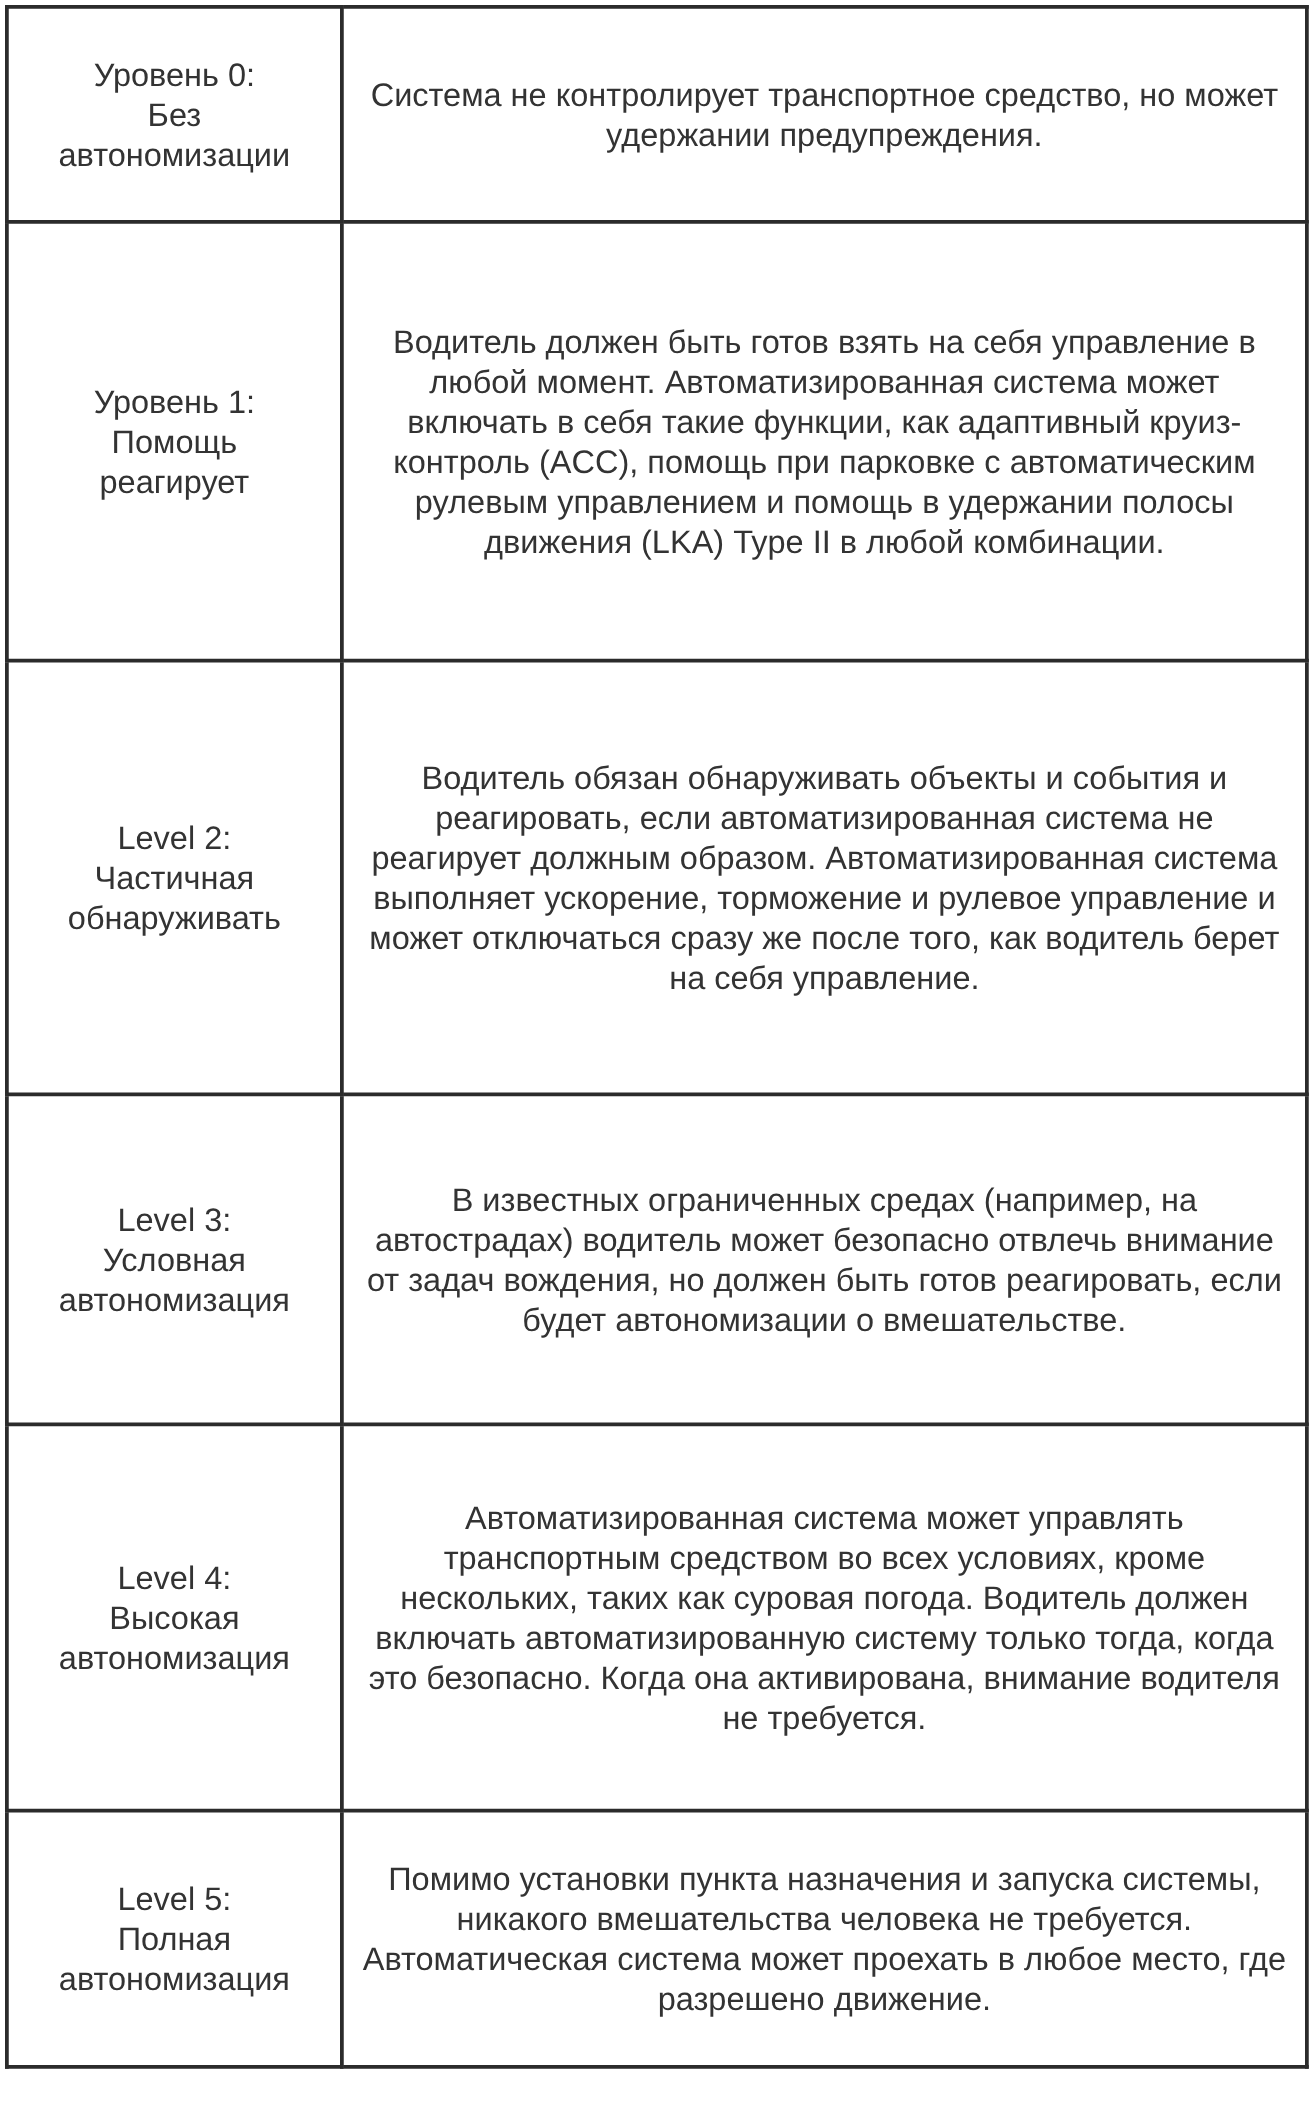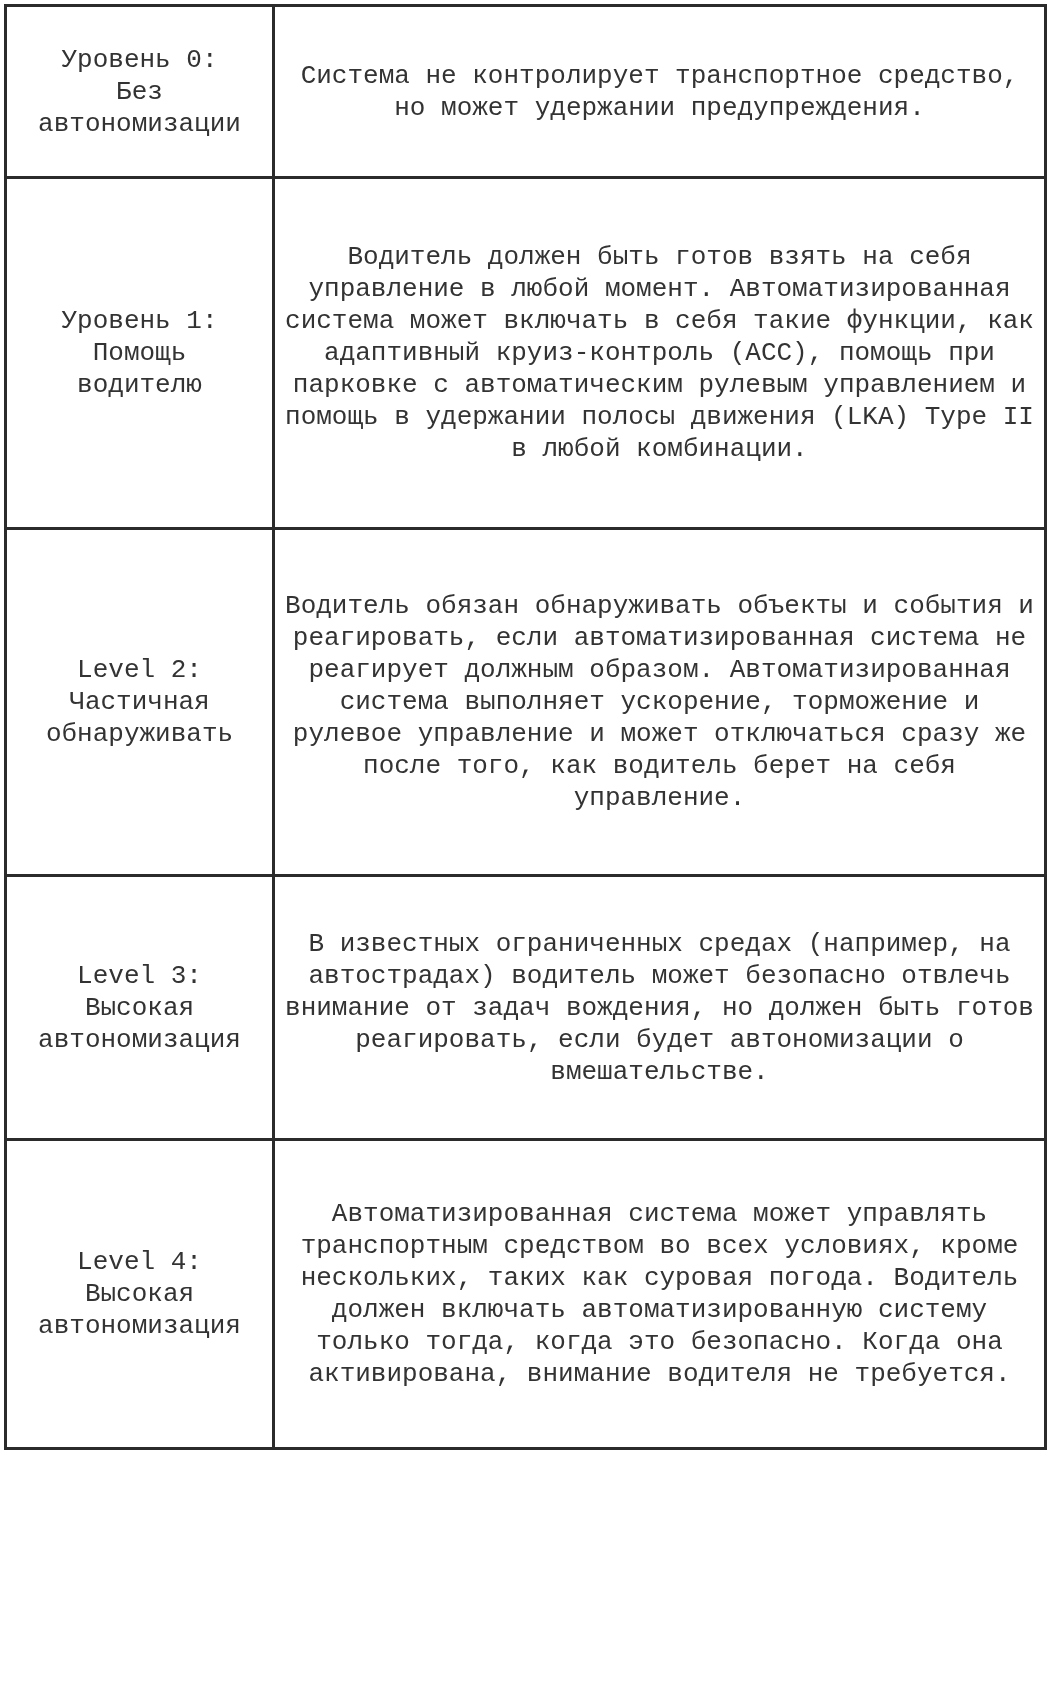--- a/index.html
+++ b/index.html
@@ -7,21 +7,21 @@
     padding: 0;
     background: #ffffff;
     width: 1052px;
     height: 1682px;
     overflow: hidden;
   }
   * { box-sizing: border-box; }
 
   .page {
     padding: 4px 18px 9px 4px;
-    font-family: Liberation Mono, monospace;
+    font-family: Liberation Sans, sans-serif;
   }
 
   table.autonomy-table {
     border-collapse: collapse;
     width: 1043px;
     table-layout: fixed;
   }
 
   table.autonomy-table td {
     border: 3px solid #2b2b2b;
@@ -59,36 +59,42 @@
     <tbody>
       <tr class="row-0">
         <td class="level-cell">Уровень 0:
 Без
 автономизации</td>
         <td class="desc-cell">Система не контролирует транспортное средство, но может удержании предупреждения.</td>
       </tr>
       <tr class="row-1">
         <td class="level-cell">Уровень 1:
 Помощь
-водителю</td>
+реагирует</td>
         <td class="desc-cell">Водитель должен быть готов взять на себя управление в любой момент. Автоматизированная система может включать в себя такие функции, как адаптивный круиз-контроль (ACC), помощь при парковке с автоматическим рулевым управлением и помощь в удержании полосы движения (LKA) Type II в любой комбинации.</td>
       </tr>
       <tr class="row-2">
         <td class="level-cell">Level 2:
 Частичная
 обнаруживать</td>
         <td class="desc-cell">Водитель обязан обнаруживать объекты и события и реагировать, если автоматизированная система не реагирует должным образом. Автоматизированная система выполняет ускорение, торможение и рулевое управление и может отключаться сразу же после того, как водитель берет на себя управление.</td>
       </tr>
       <tr class="row-3">
         <td class="level-cell">Level 3:
-Высокая
+Условная
 автономизация</td>
         <td class="desc-cell">В известных ограниченных средах (например, на автострадах) водитель может безопасно отвлечь внимание от задач вождения, но должен быть готов реагировать, если будет автономизации о вмешательстве.</td>
       </tr>
       <tr class="row-4">
         <td class="level-cell">Level 4:
 Высокая
 автономизация</td>
         <td class="desc-cell">Автоматизированная система может управлять транспортным средством во всех условиях, кроме нескольких, таких как суровая погода. Водитель должен включать автоматизированную систему только тогда, когда это безопасно. Когда она активирована, внимание водителя не требуется.</td>
       </tr>
+      <tr class="row-5">
+        <td class="level-cell">Level 5:
+Полная
+автономизация</td>
+        <td class="desc-cell">Помимо установки пункта назначения и запуска системы, никакого вмешательства человека не требуется. Автоматическая система может проехать в любое место, где разрешено движение.</td>
+      </tr>
     </tbody>
   </table>
 </div>
 
 </body></html>

